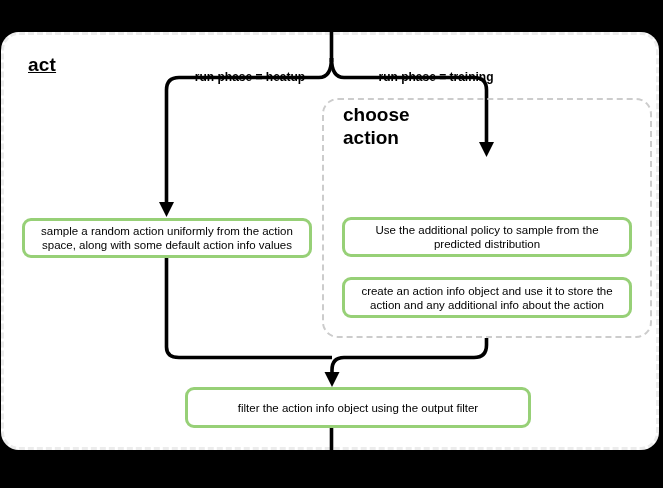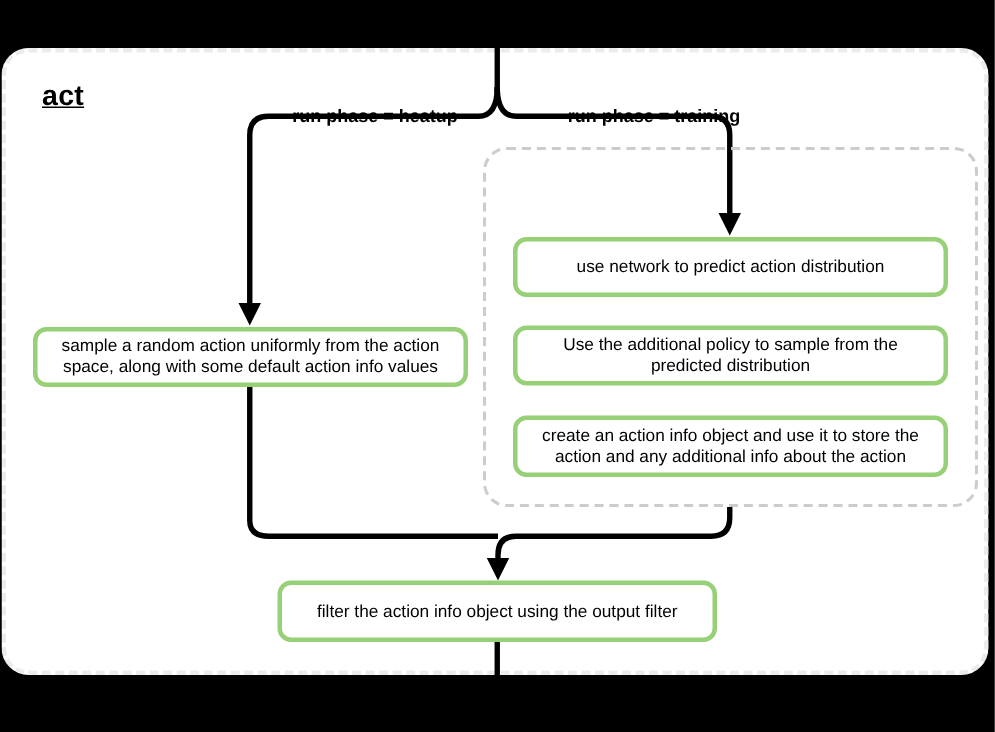--- a/index.html
+++ b/index.html
@@ -58,21 +58,21 @@
     border-radius: 9px;
     display: flex; align-items: center; justify-content: center;
     text-align: center;
     font-size: 11.5px; line-height: 14px; color: var(--text);
     padding: 2px 14px;
   }
   .node-sample  { left: 22px;  top: 218px; width: 290px; height: 40px; justify-content: center; }
   .node-network { left: 342px; top: 158px; width: 290px; height: 40px; }
   .node-explore { left: 342px; top: 217px; width: 290px; height: 40px; }
   .node-create  { left: 342px; top: 277px; width: 290px; height: 41px; justify-content: flex-end; }
-  .node-filter  { left: 185px; top: 387px; width: 293px; height: 41px; }
+  .node-filter  { left: 185px; top: 387px; width: 346px; height: 41px; }
 
   .edge-label {
     position: absolute;
     top: 70px; width: 170px;
     text-align: center;
     font-size: 12px; font-weight: bold; color: var(--text);
   }
   .edge-label.heatup   { left: 165px; }
   .edge-label.training { left: 329px; margin-left: 22px; }
 
@@ -113,26 +113,24 @@
 
     <path class="wire" d="M331.5,428 L331.5,452"></path>
   </svg>
 
   <div class="act-label">act</div>
 
   <div class="edge-label heatup">run phase = heatup</div>
   <div class="edge-label training">run phase = training</div>
 
   <div class="group-box"></div>
+  <div class="group-label">choose action</div>
 
   <div class="node node-sample">
     <span>sample a random action uniformly from the action space, along with some default action info values</span>
-  </div>
-  <div class="node node-network">
-    <span>use network to predict action distribution</span>
   </div>
   <div class="node node-explore">
     <span>Use the additional policy to sample from the predicted distribution</span>
   </div>
   <div class="node node-create">
     <span>create an action info object and use it to store the action and any additional info about the action</span>
   </div>
   <div class="node node-filter">
     <span>filter the action info object using the output filter</span>
   </div>

